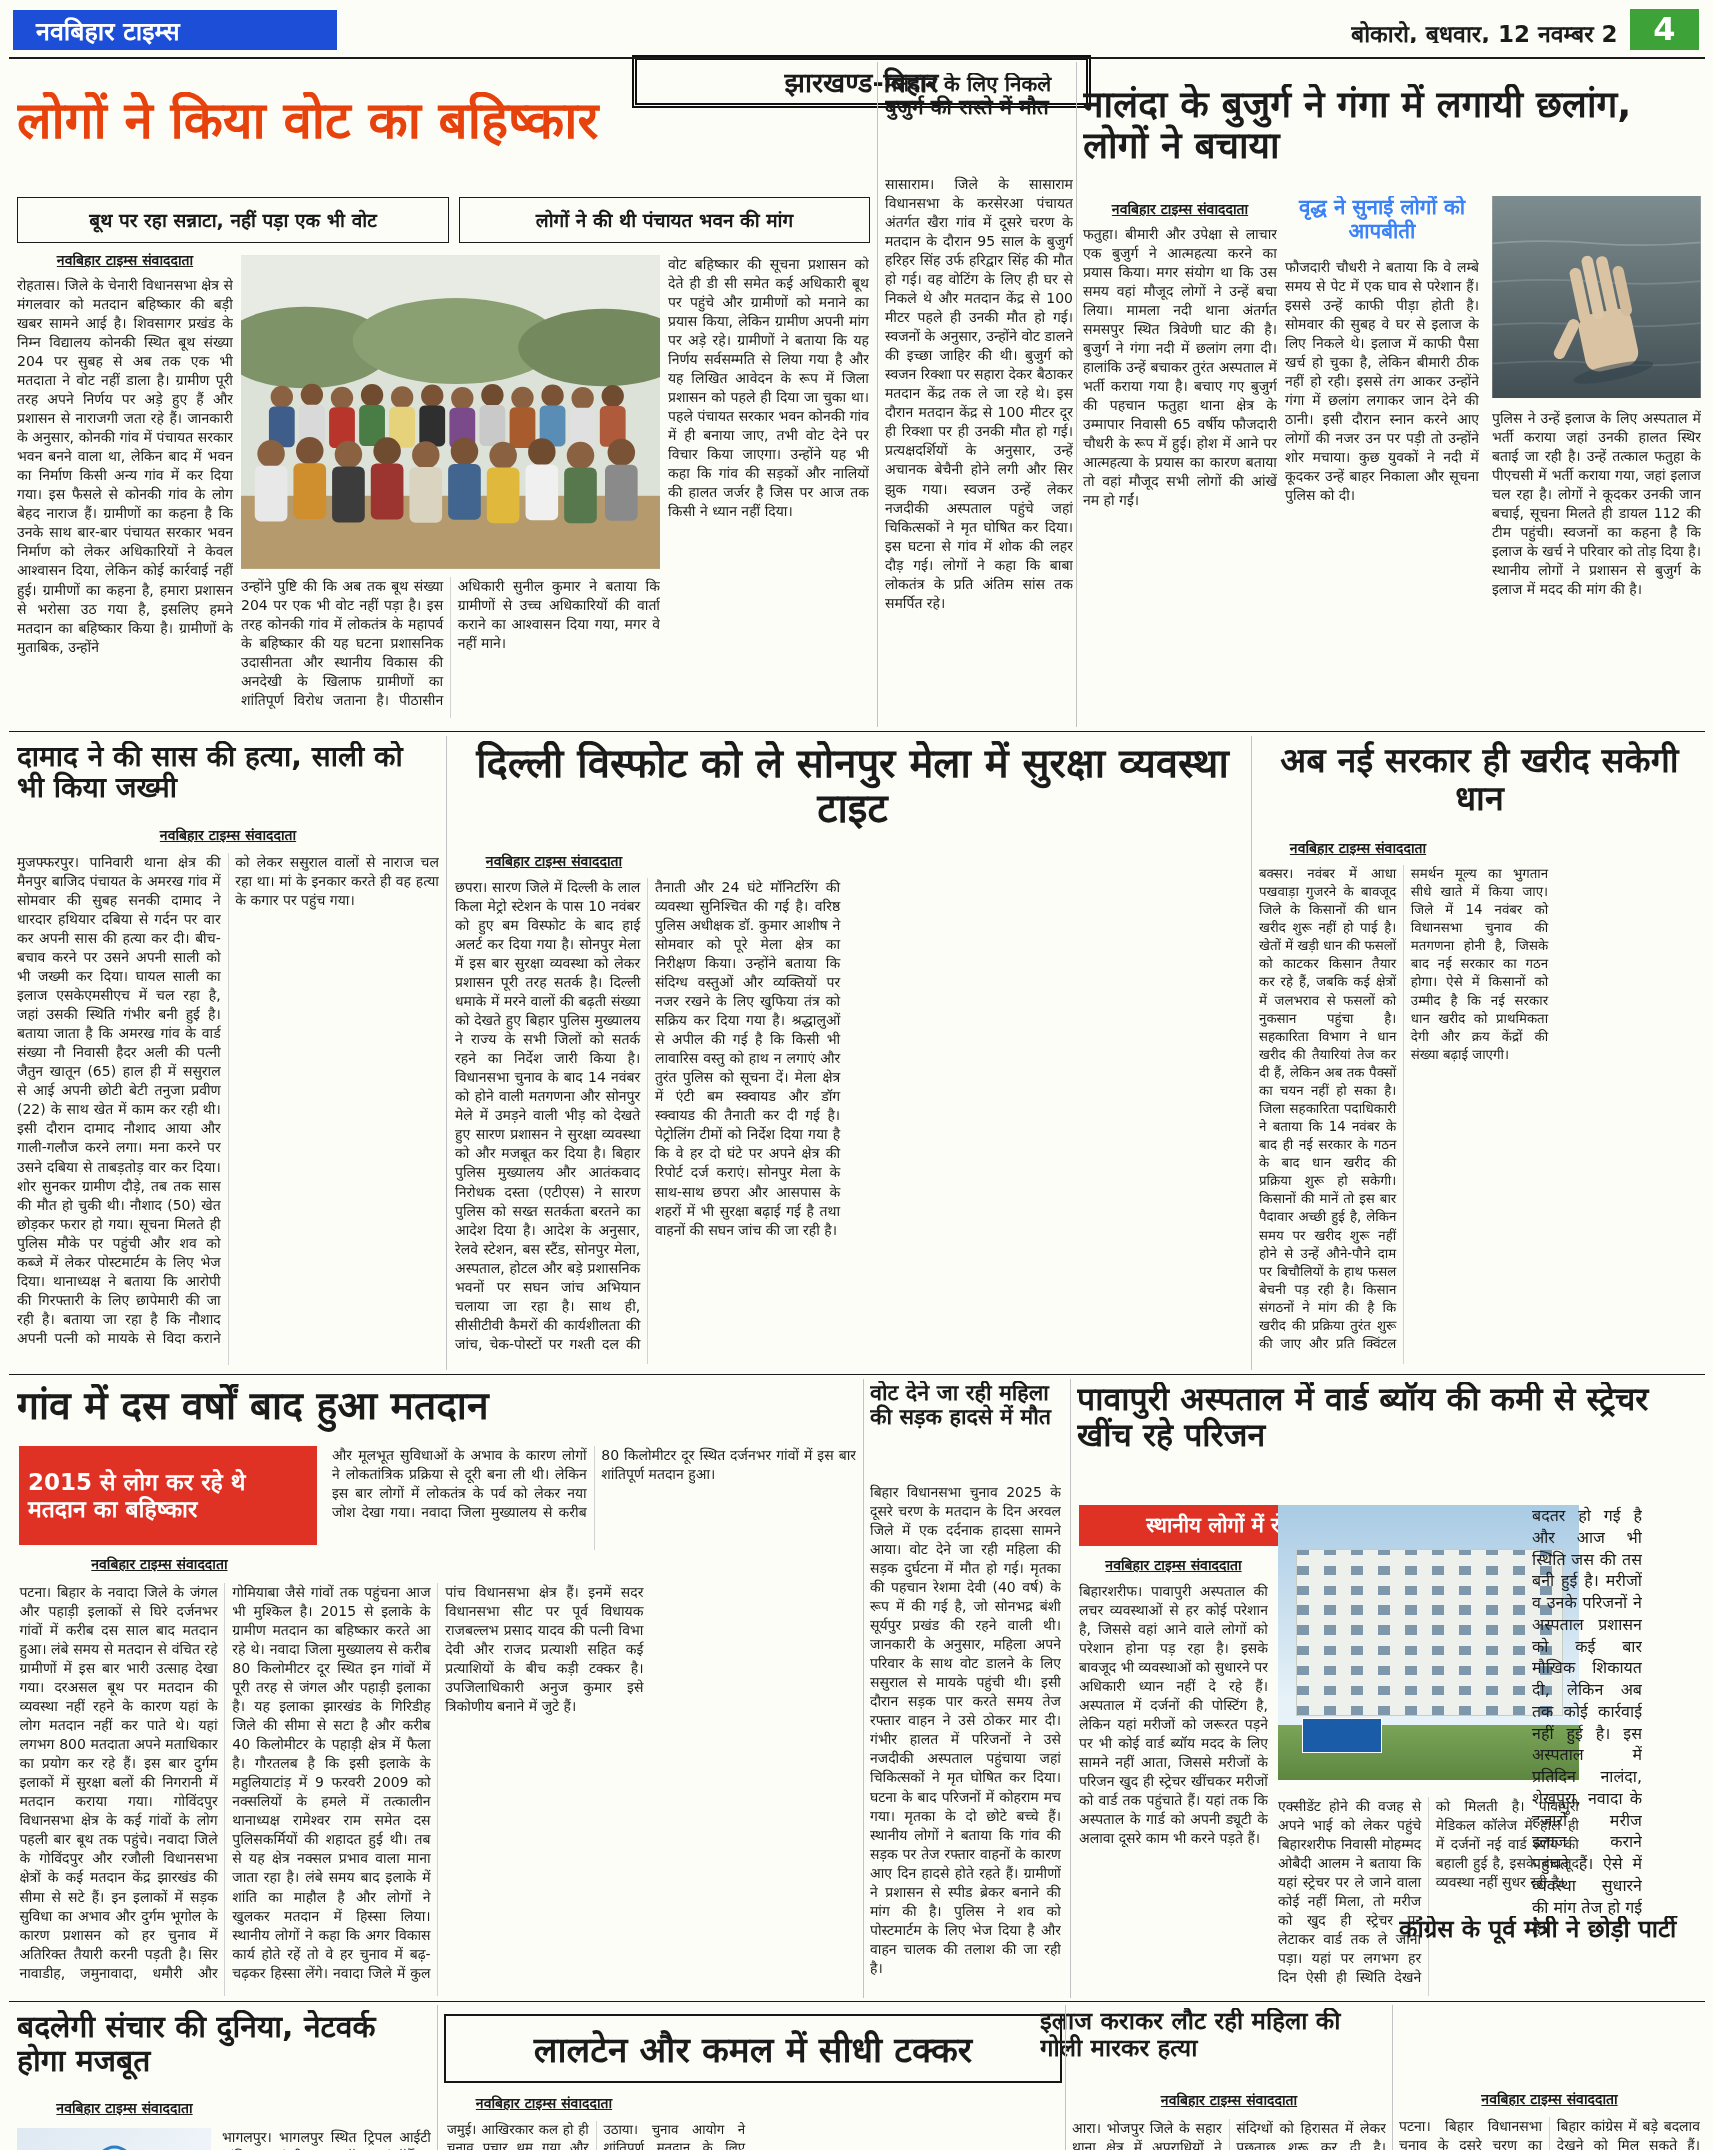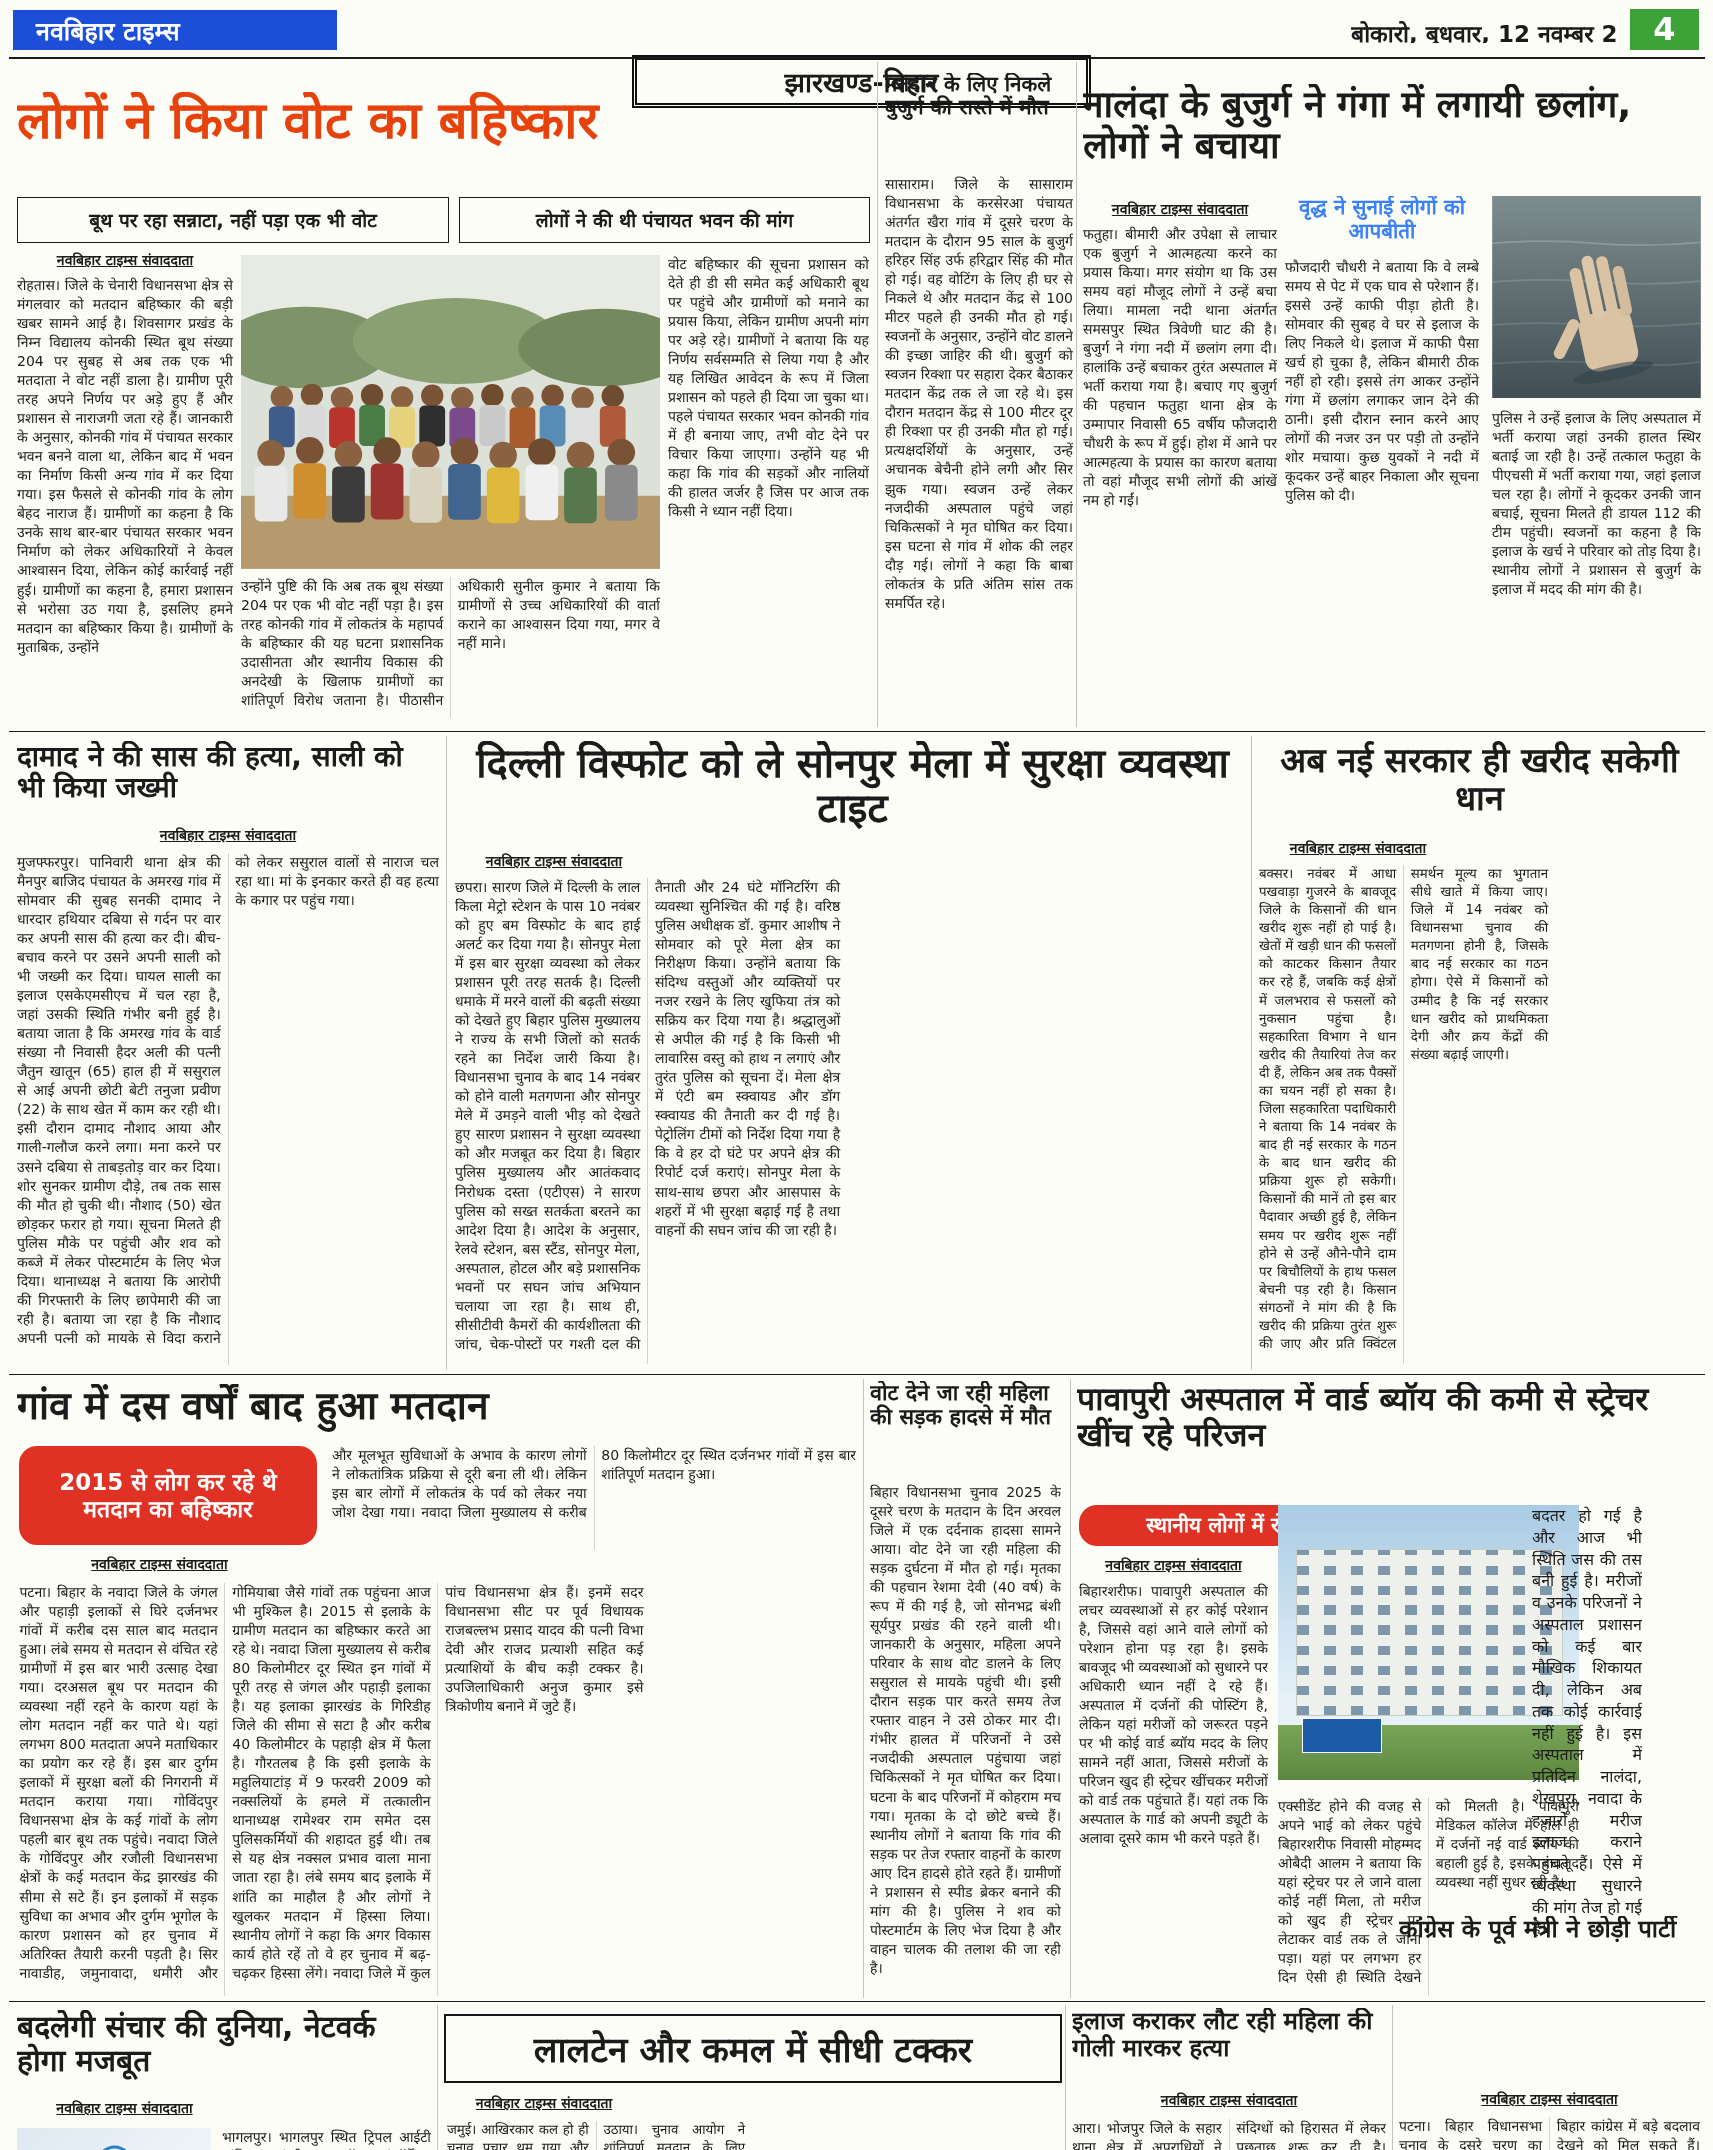--- a/index.html
+++ b/index.html
@@ -8,21 +8,21 @@
         overflow:hidden;margin:0 auto;}
   .abs{position:absolute;}
   .body-text{font-size:14px;line-height:1.36;text-align:justify;overflow:hidden;
              column-gap:14.6px;column-rule:0.4px solid #d2d2d2;column-fill:auto;}
   .byline{font-weight:700;font-size:14px;text-align:center;text-decoration:underline;
           white-space:nowrap;overflow:hidden;}
   .headline{font-weight:700;line-height:1.12;overflow:hidden;}
   .kicker{border:1.3px solid #1b1b1b;display:flex;align-items:center;justify-content:center;
           font-weight:700;font-size:19px;text-align:center;line-height:1.1;overflow:hidden;}
   .redbox{background:#e03224;color:#fff;font-weight:700;display:flex;align-items:center;
-          justify-content:center;text-align:center;line-height:1.15;overflow:hidden;border-radius:18px;}
+          justify-content:center;line-height:1.15;overflow:hidden;}
   .red-sub{color:#3b82f6;font-weight:700;text-align:center;line-height:1.15;overflow:hidden;}
   .hrule{background:#1b1b1b;}
   .vrule{background:#c2c2c2;width:0.9px;}
   .photo{overflow:hidden;background:#ccc;}
   .masthead{background:#1d4ed8;color:#fff;font-weight:700;font-size:25px;
             display:flex;align-items:center;padding-left:23px;overflow:hidden;}
   .edition{border:5.2px double #111;display:flex;align-items:center;justify-content:center;
            font-weight:700;font-size:27px;overflow:hidden;}
   .dateline-top{font-size:23px;font-weight:700;text-align:right;white-space:nowrap;overflow:hidden;}
   .pagenum{background:#3da339;color:#fff;font-weight:700;font-size:32px;
@@ -240,21 +240,21 @@
 
   </section>
 
   <section>
     <div class="abs boxed-head" style="left:444px;top:2014px;width:614px;height:65px;font-size:35px;">लालटेन और कमल में सीधी टक्कर</div>
     <div class="abs byline" style="left:447px;top:2093px;width:194px;">नवबिहार टाइम्स संवाददाता</div>
     <div class="abs body-text" style="left:447px;top:2121px;width:611px;height:519px;column-count:4;font-size:13.3px;">जमुई। आखिरकार कल हो ही चुनाव प्रचार थम गया और अब सभी को जमुई विधानसभा क्षेत्र में होने वाले मतदान का इंतजार है। लक्ष्मीपुर विधानसभा क्षेत्र में इस बार लालटेन और कमल के बीच सीधी टक्कर देखने को मिल रही है। शायद यही वजह है कि चौड़ीहा गांव के समीप भाजपा और राजद समर्थकों के बीच झड़प की खबर भी सामने आई। जमुई विधानसभा सीट पर इस बार कुल 13 प्रत्याशी मैदान में हैं, लेकिन मुख्य मुकाबला राजद और भाजपा प्रत्याशी के बीच माना जा रहा है। दोनों दलों के नेताओं ने प्रचार के अंतिम दिन पूरी ताकत झोंक दी। रोड शो, जनसभाओं और घर-घर जनसंपर्क के जरिए मतदाताओं को रिझाने की कोशिश की गई। भाजपा प्रत्याशी ने जहां विकास के मुद्दे पर वोट मांगा, वहीं राजद प्रत्याशी ने रोजगार और सामाजिक न्याय का मुद्दा उठाया। चुनाव आयोग ने शांतिपूर्ण मतदान के लिए सुरक्षा के पुख्ता इंतजाम किए हैं। संवेदनशील बूथों पर अर्धसैनिक बलों की तैनाती की गई है। जिला प्रशासन ने भयमुक्त होकर मतदान करने की अपील की है। मतदान को लेकर युवाओं और महिलाओं में खासा उत्साह देखा जा रहा है। पहली बार वोट डालने वाले युवाओं ने कहा कि वे विकास और रोजगार के मुद्दे पर वोट करेंगे। वहीं बुजुर्ग मतदाताओं ने कहा कि वे हर हाल में मतदान करने जरूर पहुंचेंगे।</div>
   </section>
 
   <section>
-    <div class="abs headline" style="left:1072px;top:2008px;width:314px;height:73px;font-size:24px;">इलाज कराकर लौट रही महिला की गोली मारकर हत्या</div>
+    <div class="abs headline" style="left:1040px;top:2008px;width:314px;height:73px;font-size:24px;">इलाज कराकर लौट रही महिला की गोली मारकर हत्या</div>
     <div class="abs byline" style="left:1072px;top:2090px;width:314px;">नवबिहार टाइम्स संवाददाता</div>
     <div class="abs body-text" style="left:1072px;top:2119px;width:314px;height:520px;column-count:2;">आरा। भोजपुर जिले के सहार थाना क्षेत्र में अपराधियों ने इलाज करा कर लौट रही एक महिला की गोली मारकर हत्या कर दी। महिला टेंपो से अपने गांव जा रही थी। इसी दौरान घात लगाए बैठे अपराधियों ने महिला पर ताबड़तोड़ फायरिंग कर दी। गोली लगने से महिला की मौके पर ही मौत हो गई। मृतका की पहचान 24 वर्षीय निक्की देवी, दुल्लमचक गांव निवासी रोहित राय की पत्नी के रूप में हुई है। बताया जाता है कि महिला अपने मायके से इलाज कराकर ससुराल लौट रही थी। घटना के बाद गांव में तनाव का माहौल है। सूचना मिलते ही पुलिस मौके पर पहुंची और शव को कब्जे में लेकर पोस्टमार्टम के लिए भेज दिया। पुलिस का कहना है कि पुरानी रंजिश में घटना को अंजाम दिए जाने की आशंका है। परिजनों ने गांव के ही कुछ लोगों पर हत्या का आरोप लगाया है। पुलिस ने कई संदिग्धों को हिरासत में लेकर पूछताछ शुरू कर दी है। एसपी ने बताया कि जल्द ही हत्यारों को गिरफ्तार कर लिया जाएगा।</div>
   </section>
 
   <section>
     <div class="abs headline" style="left:1399px;top:1916px;width:301px;height:69px;font-size:24px;">कांग्रेस के पूर्व मंत्री ने छोड़ी पार्टी</div>
     <div class="abs byline" style="left:1399px;top:2089px;width:301px;">नवबिहार टाइम्स संवाददाता</div>
     <div class="abs body-text" style="left:1399px;top:2117px;width:301px;height:522px;column-count:2;">पटना। बिहार विधानसभा चुनाव के दूसरे चरण का मतदान खत्म होने के बाद कांग्रेस को बड़ा झटका लगा है। डॉ. शकील अहमद खान ने पार्टी की प्राथमिक सदस्यता से इस्तीफा दे दिया है। वे कटिहार जिले की कदवा विधानसभा सीट से विधायक रहे हैं और पूर्व मंत्री भी रह चुके हैं। कांग्रेस के राष्ट्रीय अध्यक्ष मल्लिकार्जुन खड़गे को उन्होंने अपना इस्तीफा भेजा है। इस्तीफे में उन्होंने लिखा है कि पार्टी में उनकी लगातार उपेक्षा की जा रही थी। उन्होंने यह भी लिखा कि वे किसी दूसरी पार्टी में शामिल नहीं हो रहे हैं। उनके इस फैसले से कांग्रेस की प्रदेश इकाई में हड़कंप मच गया है। पार्टी के वरिष्ठ नेताओं ने उन्हें मनाने की कोशिश की, लेकिन वे नहीं माने। राजनीतिक जानकारों का मानना है कि चुनाव परिणाम के बाद बिहार कांग्रेस में बड़े बदलाव देखने को मिल सकते हैं। गौरतलब है कि 16 अप्रैल 2023 को उनके बेटे की संदिग्ध परिस्थितियों में मौत हो गई थी, जिसके बाद से वे पार्टी गतिविधियों से दूरी बनाए हुए थे।</div>
   </section>
 

